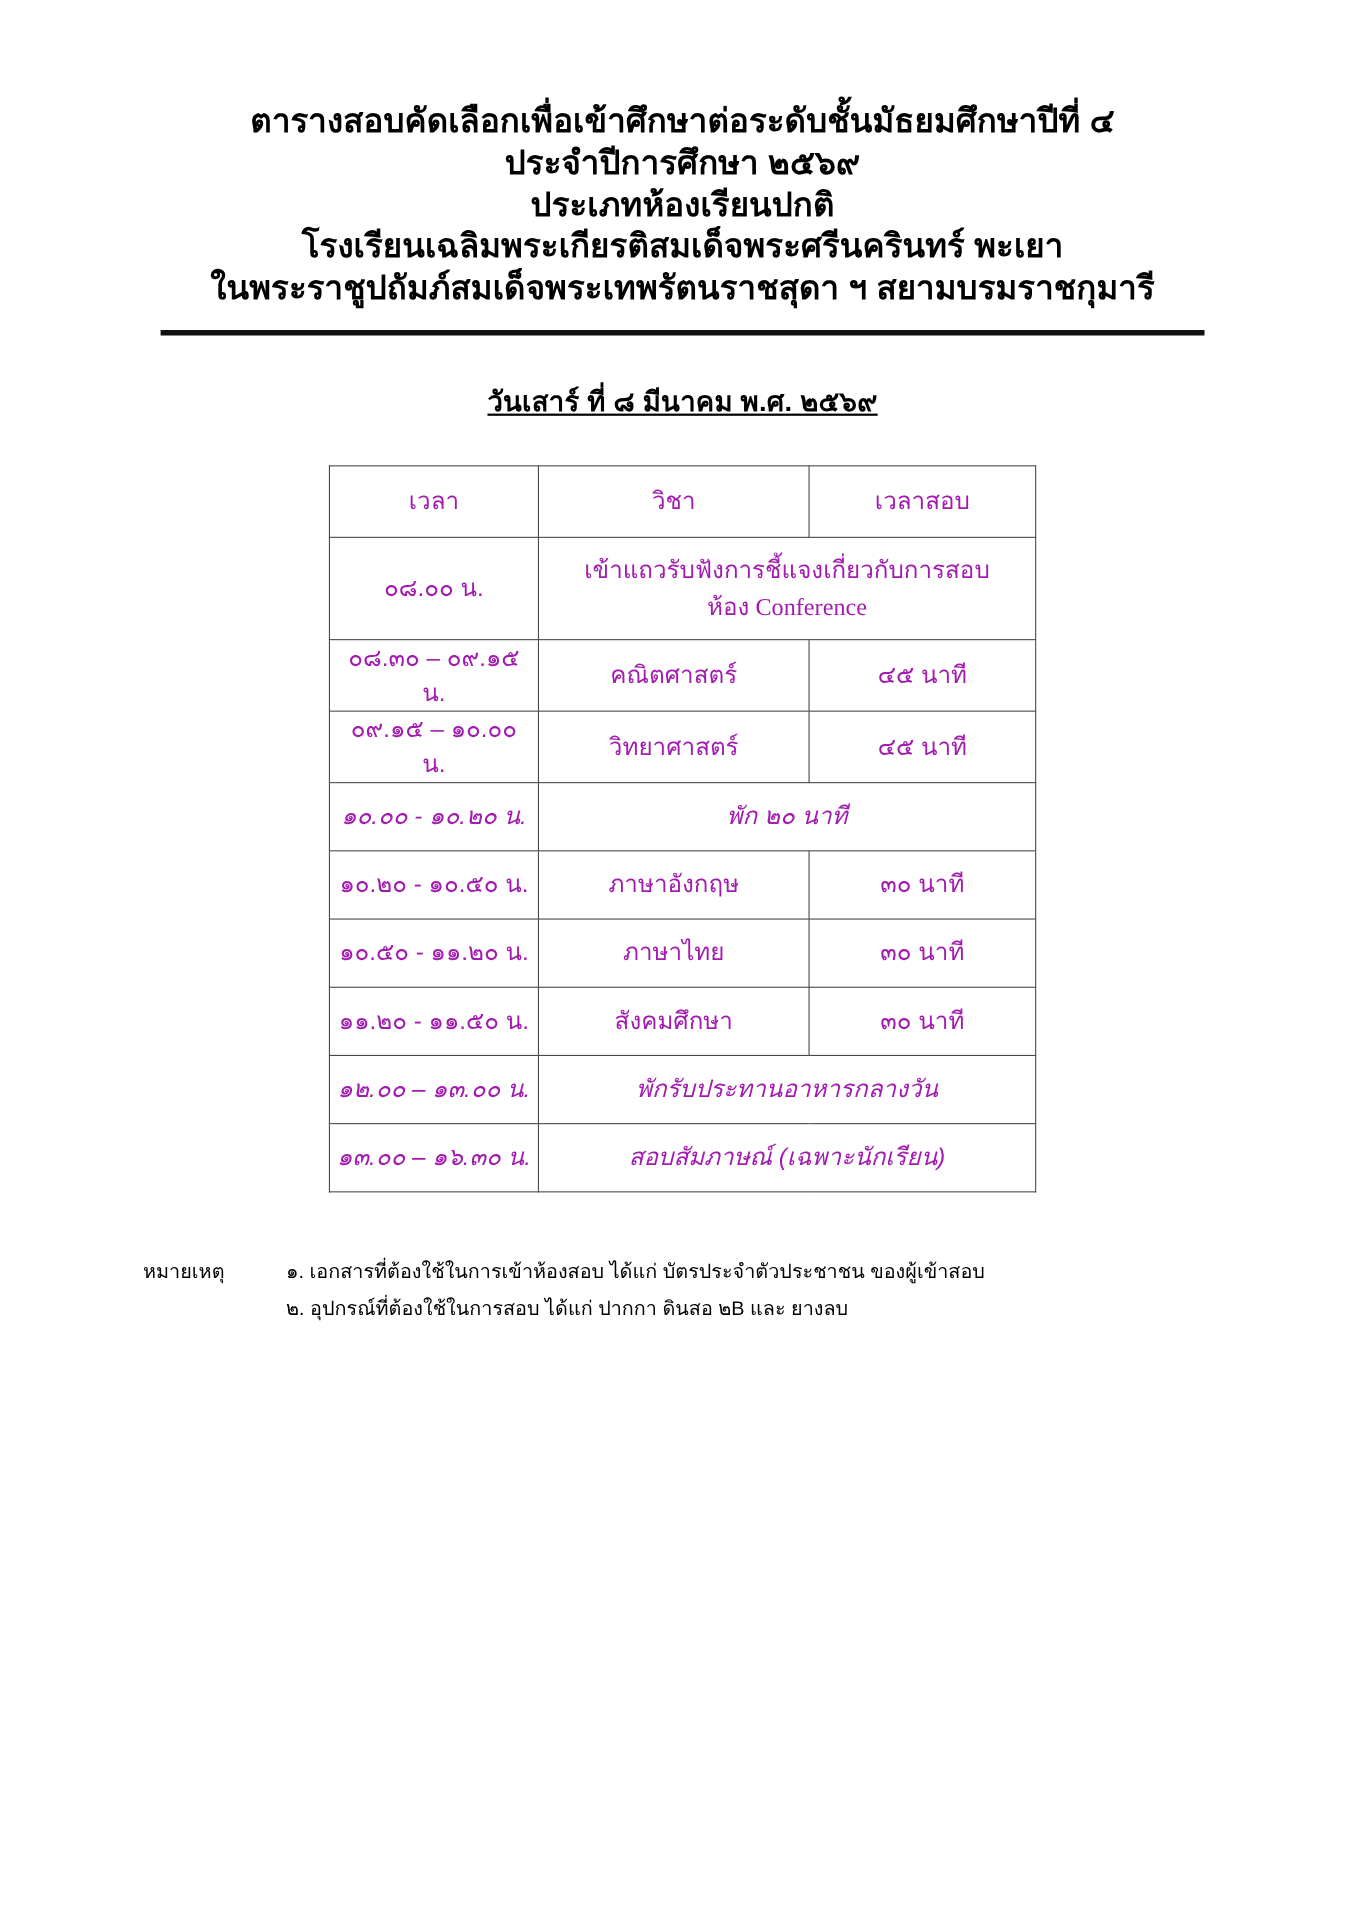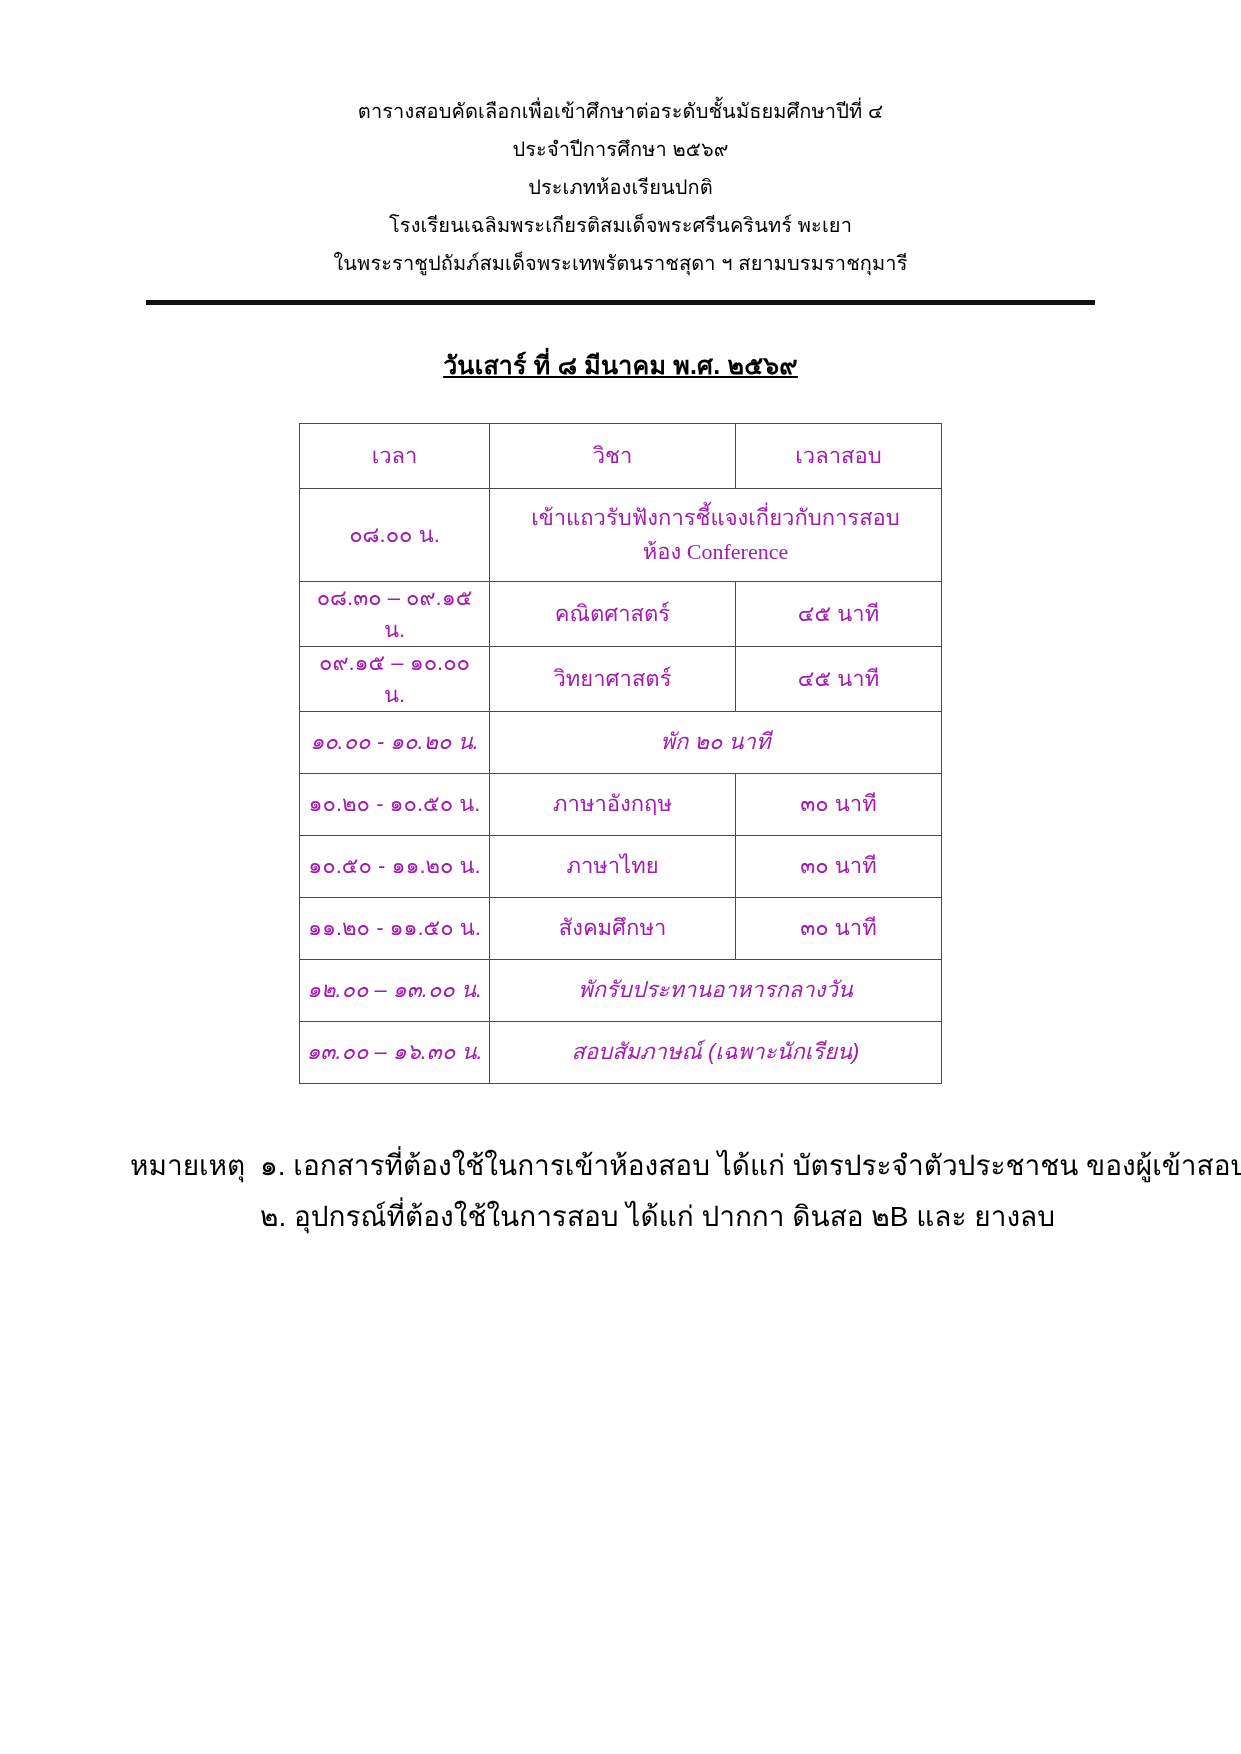--- a/index.html
+++ b/index.html
@@ -22,22 +22,22 @@
     height: 1754px;
     padding: 92px 118px 0 118px;
     position: relative;
   }
 
   
   .doc-header {
     text-align: center;
   }
   .doc-header .hline {
-    font-size: 20px;
-    font-weight: normal;
+    font-size: 30px;
+    font-weight: bold;
     line-height: 38px;
     letter-spacing: 0.1px;
     white-space: nowrap;
   }
 
   .rule {
     border: none;
     border-top: 5px solid #111111;
     margin: 18px 28px 0 28px;
     height: 0;
@@ -92,21 +92,21 @@
   }
   .cell-two-line .l2 {
     margin-top: 2px;
   }
 
   
   .notes {
     margin-top: 56px;
     display: flex;
     align-items: flex-start;
-    font-size: 28px;
+    font-size: 18px;
     line-height: 1.85;
   }
   .notes-label {
     width: 142px;
     flex: 0 0 142px;
     padding-left: 12px;
     box-sizing: border-box;
   }
   .notes-list {
     flex: 1 1 auto;

